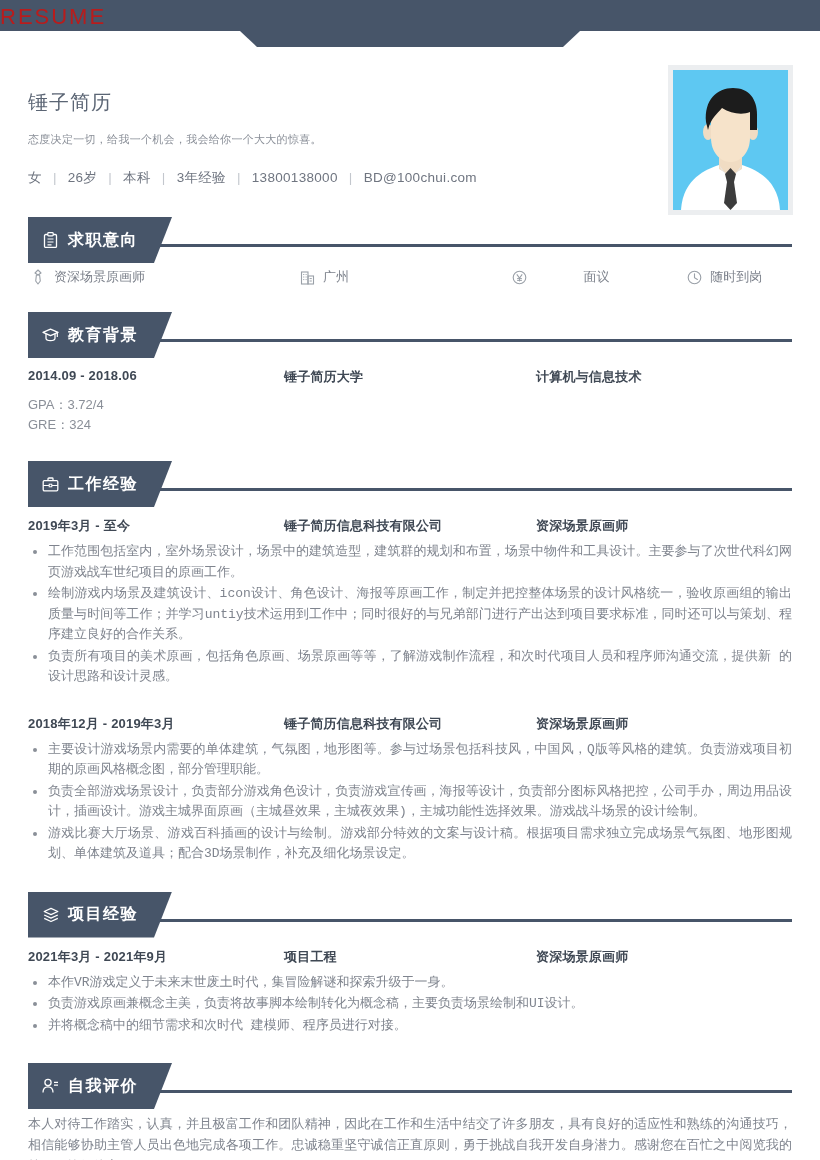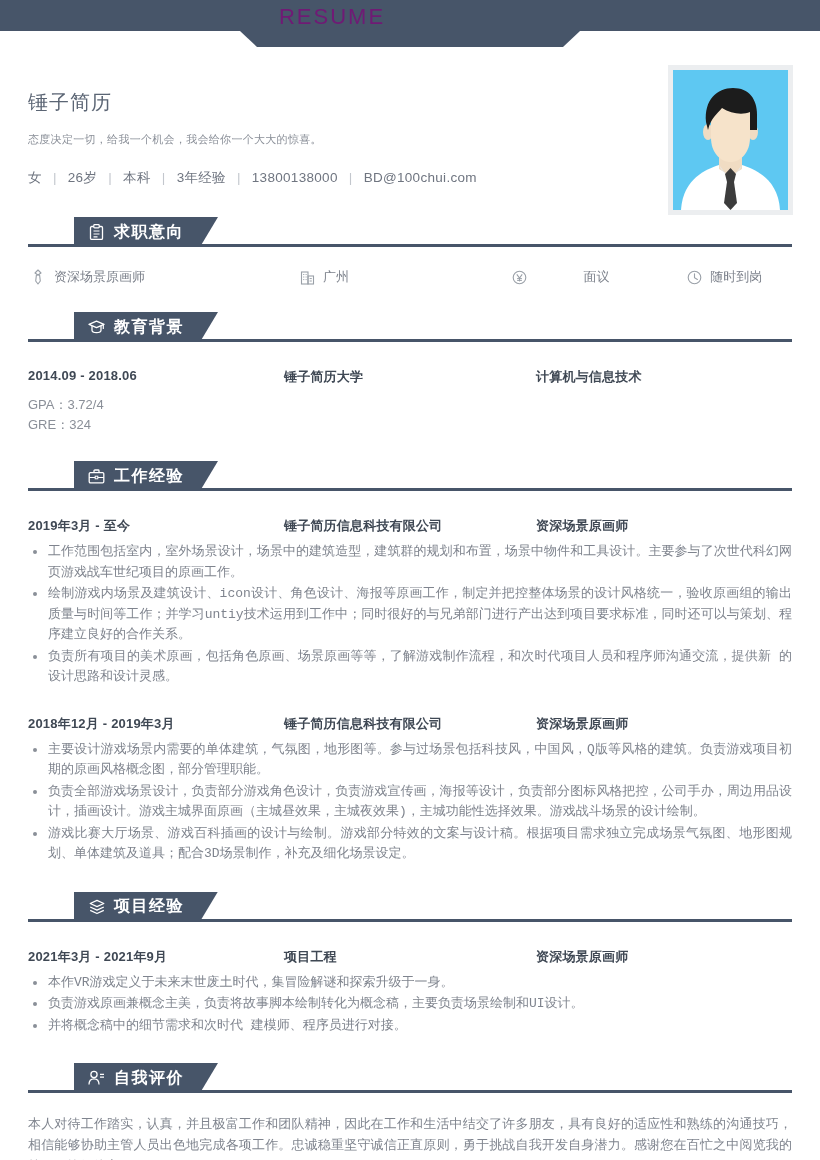--- a/index.html
+++ b/index.html
@@ -37,25 +37,25 @@
     left: 0; top: 0;
     width: 820px; height: 47px;
     background: #475569;
     -webkit-clip-path: polygon(240px 0, 580px 0, 580px 31px, 563px 47px, 257px 47px, 240px 31px);
     clip-path: polygon(240px 0, 580px 0, 580px 31px, 563px 47px, 257px 47px, 240px 31px);
   }
   .topbar-title {
     position: absolute;
     left: 0; top: 0;
     width: 664px;
-    text-align: center;
+    text-align: left;
     line-height: 33px;
     font-size: 22px;
     letter-spacing: 2px;
-    color: #701a75;
+    color: #b91c1c;
     font-weight: 400;
   }
 
   
   .identity {
     position: relative;
     padding: 28px 30px 0 28px;
     height: 170px;
     box-sizing: border-box;
   }
@@ -108,28 +108,27 @@
     padding: 0 28px;
   }
   .sec-head {
     position: relative;
     height: 30px;
     margin-bottom: 0;
   }
   .sec-banner {
     position: absolute;
     left: 0; top: 0;
-    height: 30px;
+    height: 46px;
     background: #475569;
     display: flex;
     align-items: center;
     padding: 0 34px 0 14px;
     -webkit-clip-path: polygon(0 0, 100% 0, calc(100% - 18px) 100%, 0 100%);
     clip-path: polygon(0 0, 100% 0, calc(100% - 18px) 100%, 0 100%);
-    margin-left: 46px;
   }
   .sec-icon {
     width: 17px; height: 17px;
     margin-right: 9px;
     display: inline-flex;
     align-items: center;
     justify-content: center;
     flex: 0 0 auto;
   }
   .sec-icon svg { display: block; }

